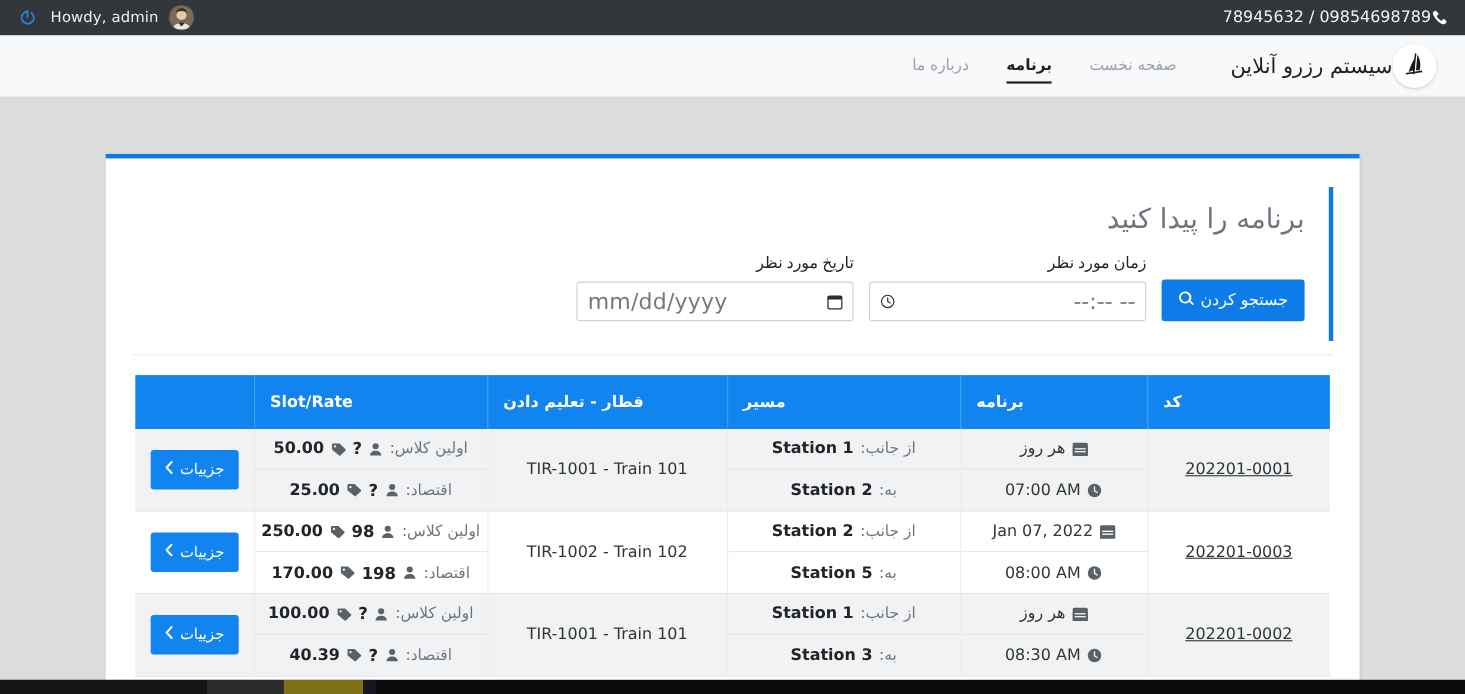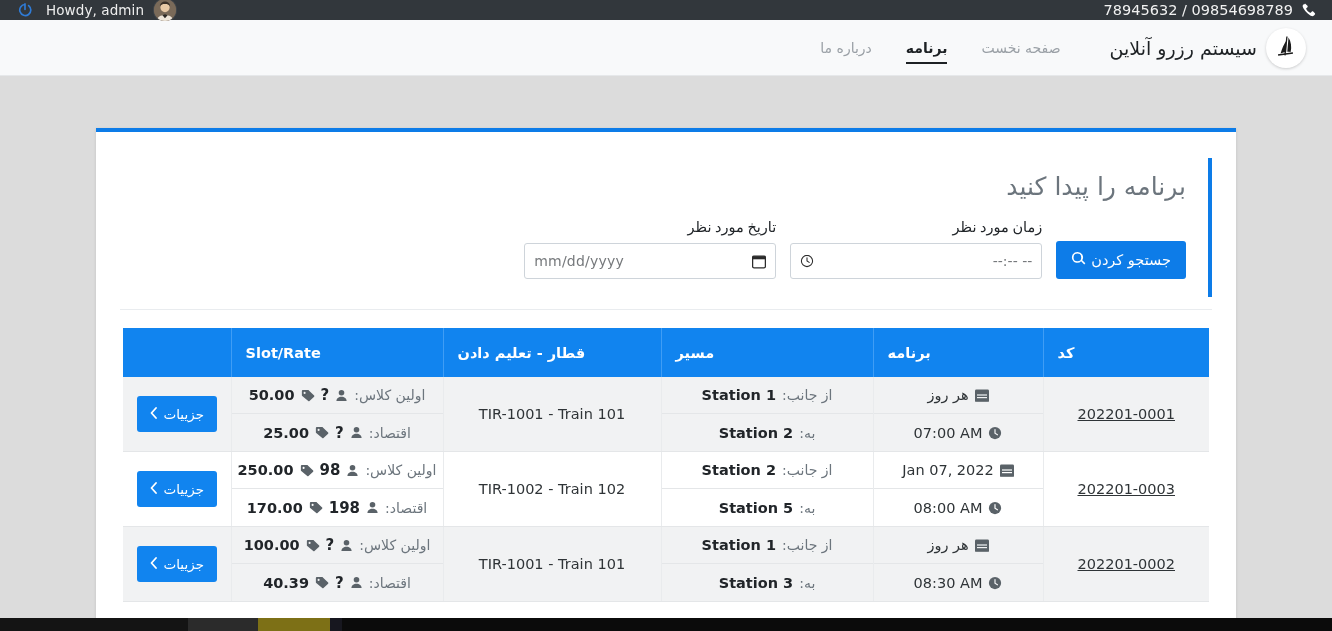--- a/index.html
+++ b/index.html
@@ -6,21 +6,21 @@
   html, body {
     margin: 0; padding: 0;
     width: 1332px; height: 631px;
     overflow: hidden;
     background: #ffffff;
     font-family: "DejaVu Sans", "Liberation Sans", sans-serif;
   }
 
   
   .adminbar {
-    height: 20px;
+    height: 32px;
     background: #32373c;
     color: #eeeeee;
     display: flex;
     align-items: center;
     direction: ltr;
     font-size: 13px;
     position: relative;
   }
   .ab-left { display: flex; align-items: center; gap: 0; padding-left: 8px; }
   .ab-power {
@@ -40,40 +40,40 @@
     overflow: hidden;
     background: #6f6256;
     display: block;
     position: relative;
     margin-left: 2px;
     box-shadow: 0 0 0 1px rgba(255,255,255,.08);
   }
   .ab-avatar svg { display:block; }
   .ab-right {
     margin-left: auto;
-    display: flex; align-items: center; gap: 8px;
+    display: flex; align-items: center; 
     padding-right: 16px;
     font-size: 14.5px;
     color: #f1f1f1;
   }
   .ab-phoneicon { display: flex; align-items: center; }
 
   
   .navbar {
     height: 56px;
     background: #f8f9fa;
     border-bottom: 1px solid #e6e8ea;
     display: flex;
     align-items: center;
     justify-content: flex-start;
     padding: 0 12px 0 0;
     direction: rtl;
   }
   .brand {
-    display: flex; align-items: center; gap: 9px;
+    display: flex; align-items: center; 
     margin-right: 14px;
     padding-left: 14px;
   }
   .brand-logo {
     width: 40px; height: 40px;
     border-radius: 50%;
     background: #ffffff;
     display: flex; align-items: center; justify-content: center;
     box-shadow: 0 1px 3px rgba(0,0,0,.18);
     overflow: hidden;
@@ -163,21 +163,21 @@
     border-radius: 3px;
     background: #ffffff;
     display: flex;
     align-items: center;
     padding: 0 9px;
     direction: ltr;
     font-size: 14px;
     color: #757575;
     justify-content: space-between;
   }
-  .form-control .ph { color: #76797c; font-size: 14px; letter-spacing: .2px; }
+  .form-control .ph { color: #76797c; font-size: 20px; letter-spacing: .2px; }
   .form-control .picker-icon { color: #2b2b2b; display: flex; align-items: center; }
   .field-time .ph { letter-spacing: 0; }
   .btn-search {
     height: 38px;
     background: #0d7ce8;
     color: #ffffff;
     border: none;
     border-radius: 3px;
     padding: 0 15px;
     font-size: 14.5px;

